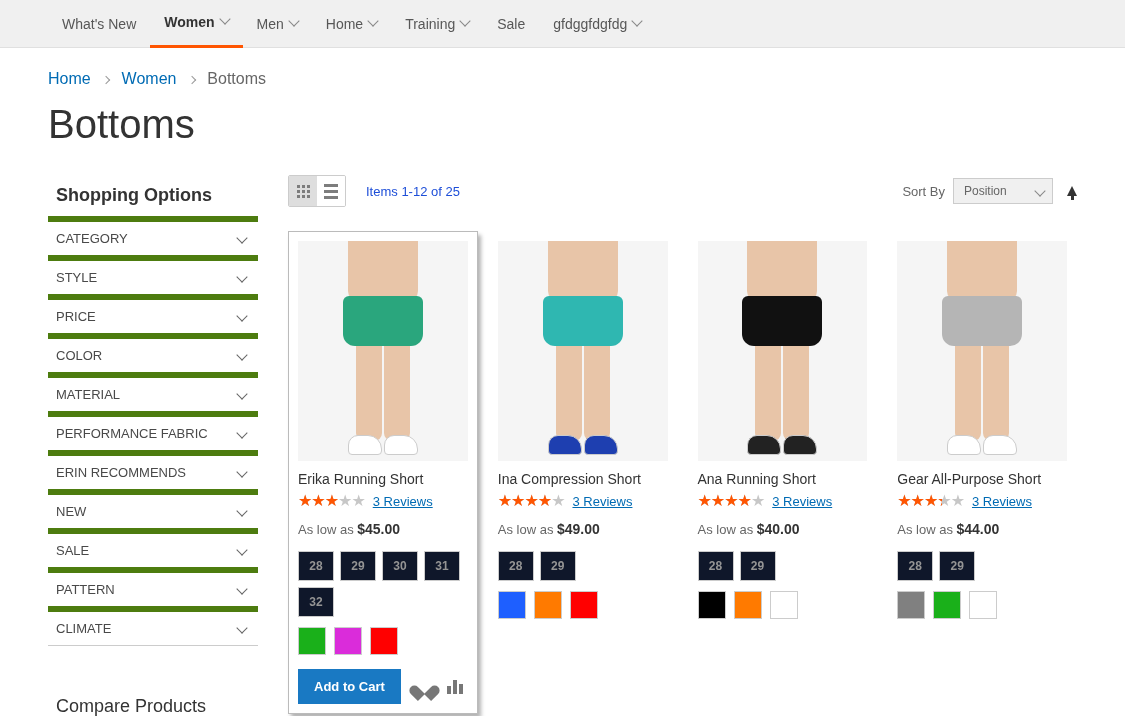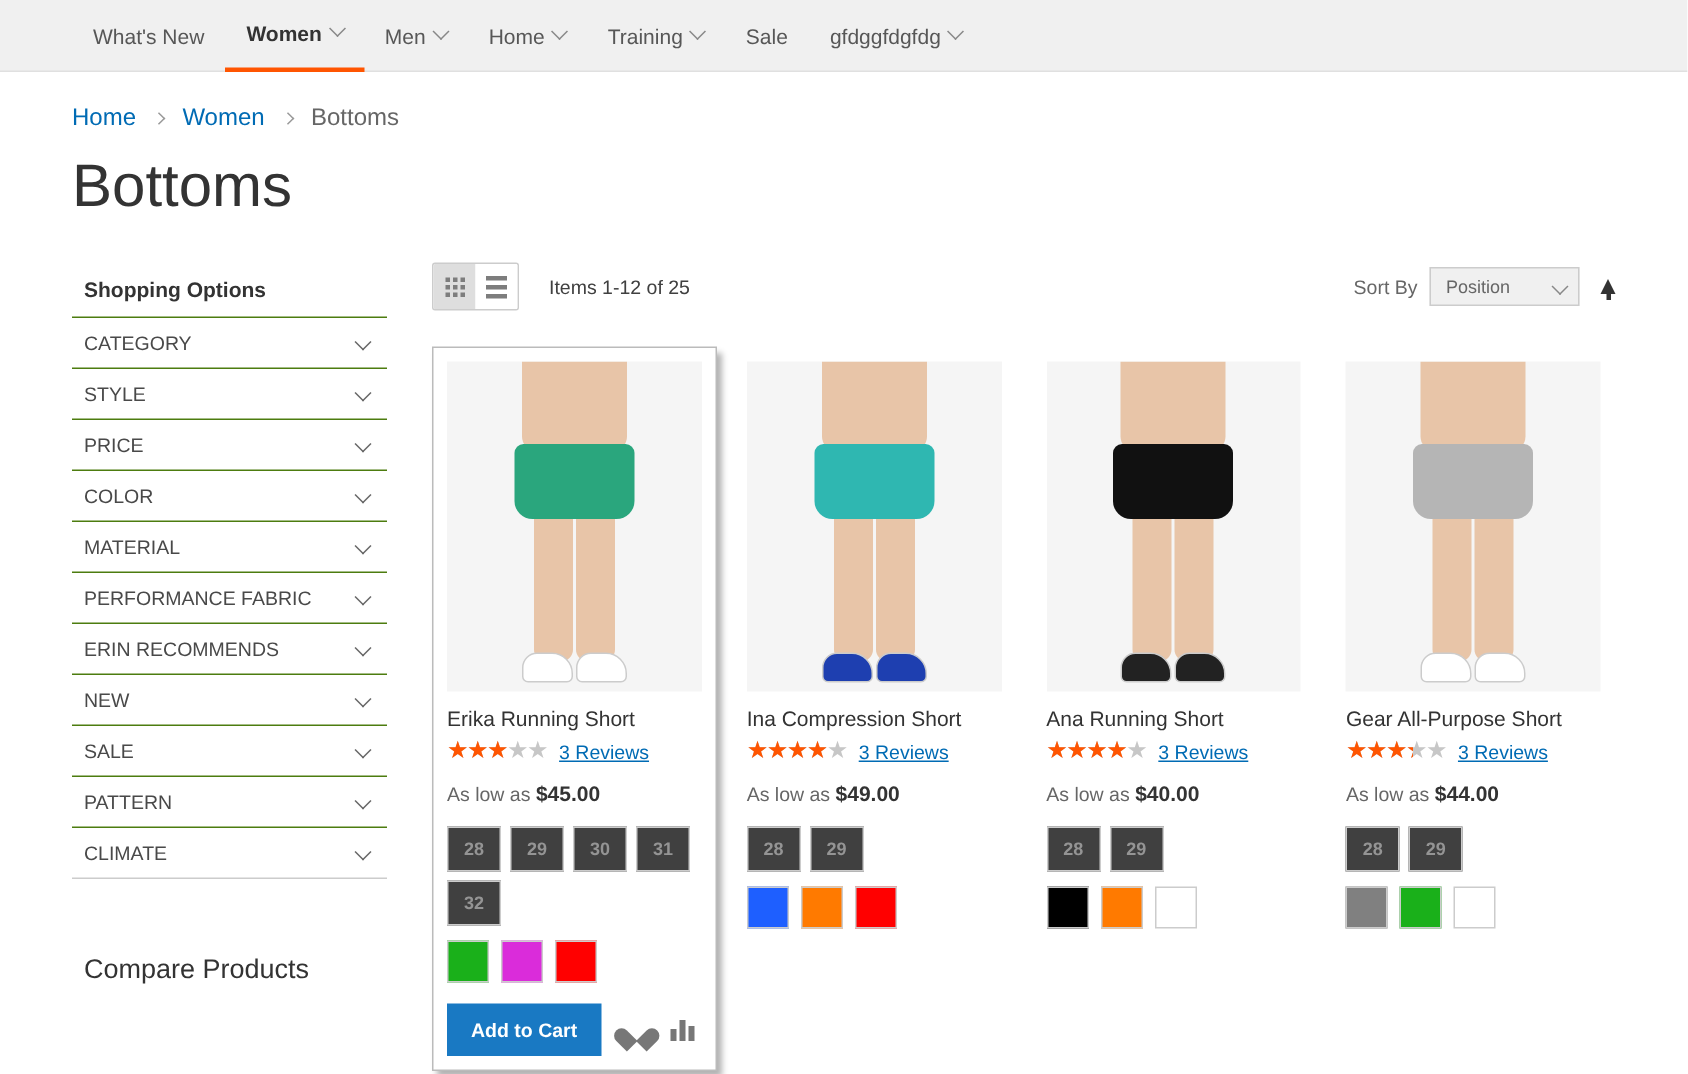--- a/index.html
+++ b/index.html
@@ -8,55 +8,55 @@
 .nav-item { padding: 0 14px; font-size: 14px; color: #575757; height: 48px; display: flex; align-items: center; cursor: pointer; position: relative; }
 .nav-item.active { color: #333; font-weight: 600; border-bottom: 3px solid #ff5501; }
 .chevron-down { display: inline-block; margin-left: 6px; width: 8px; height: 8px; border-right: 1.5px solid #888; border-bottom: 1.5px solid #888; transform: rotate(45deg); position: relative; top: -3px; }
 .container { padding: 16px 48px; }
 .breadcrumbs { font-size: 16px; color: #666; margin: 6px 0 14px 0; }
 .breadcrumbs a { color: #006bb4; text-decoration: none; }
 .bc-sep { display: inline-block; margin: 0 8px; width: 6px; height: 6px; border-right: 1px solid #999; border-bottom: 1px solid #999; transform: rotate(-45deg); position: relative; top: -1px; }
 .page-title { font-size: 40px; font-weight: 300; color: #333; margin-bottom: 28px; }
 .main { display: flex; gap: 30px; }
 .sidebar { width: 210px; flex-shrink: 0; }
-.sidebar h3 { font-size: 14px; font-weight: 600; color: #333; padding: 10px 8px; }
-.filter { border-top: 1px solid #4d7c0f; padding: 9px 32px 9px 8px; font-size: 13px; color: #494949; position: relative; cursor: pointer; text-transform: uppercase; }
+.sidebar h3 { font-size: 18px; font-weight: 600; color: #333; padding: 10px 8px; }
+.filter { border-top: 6px solid #4d7c0f; padding: 9px 32px 9px 8px; font-size: 13px; color: #494949; position: relative; cursor: pointer; text-transform: uppercase; }
 .filter:last-child { border-bottom: 1px solid #ccc; }
 .filter .chevron-down { position: absolute; right: 12px; top: 12px; border-color: #666; }
 .compare { margin-top: 40px; }
 .compare h3 { font-size: 18px; font-weight: 300; color: #333; margin-bottom: 14px; }
 .content { flex: 1; }
 .toolbar { display: flex; align-items: center; margin-bottom: 24px; }
 .modes { display: flex; border: 1px solid #ccc; border-radius: 2px; overflow: hidden; }
 .mode { width: 28px; height: 30px; display: flex; align-items: center; justify-content: center; cursor: pointer; background: #fff; }
 .mode.active-mode { background: #dedede; }
 .grid-dots { display: grid; grid-template-columns: repeat(3,3px); grid-template-rows: repeat(3,3px); gap: 2px; }
 .grid-dots span { background: #7d7d7d; width: 3px; height: 3px; }
 .list-lines { display: flex; flex-direction: column; gap: 3px; }
 .list-lines span { width: 14px; height: 3px; background: #7d7d7d; }
-.count { margin-left: 20px; font-size: 13px; color: #404040; text-align: right; }
+.count { margin-left: 20px; font-size: 13px; color: #1d4ed8; text-align: right; }
 .sortby { margin-left: auto; display: flex; align-items: center; gap: 8px; font-size: 13px; color: #666; }
 .select { border: 1px solid #ccc; background: #f0f0f0; padding: 5px 26px 5px 10px; font-size: 12px; position: relative; width: 100px; cursor: pointer; }
 .select .chevron-down { position: absolute; right: 8px; top: 8px; }
 .arrow-up { width: 0; height: 0; border-left: 5px solid transparent; border-right: 5px solid transparent; border-bottom: 10px solid #333; cursor: pointer; margin-left: 6px; position: relative; }
 .arrow-up::after { content: ""; position: absolute; left: -1.5px; top: 8px; width: 3px; height: 6px; background: #333; }
 .products { display: grid; grid-template-columns: repeat(4, 1fr); gap: 20px 10px; }
 .product { padding: 10px; position: relative; }
 .product.hovered { border: 1px solid #bbb; box-shadow: 3px 4px 4px rgba(0,0,0,0.3); padding: 9px; margin: 0; z-index: 2; background: #fff; }
 .img { width: 100%; height: 220px; background: #f5f5f5; position: relative; overflow: hidden; }
 .name { font-size: 14px; color: #333; margin-top: 10px; }
 .reviews { display: flex; align-items: center; gap: 8px; margin-top: 6px; }
 .stars { position: relative; display: inline-block; font-size: 16px; line-height: 1; }
 .stars-bg { color: #c7c7c7; letter-spacing: -1px; }
 .stars-fg { color: #ff5501; position: absolute; left: 0; top: 0; overflow: hidden; letter-spacing: -1px; white-space: nowrap; }
 .review-link { color: #006bb4; font-size: 13px; }
 .price-line { margin-top: 12px; font-size: 13px; color: #666; }
 .price { font-weight: 700; color: #333; font-size: 14px; }
 .sizes { display: flex; flex-wrap: wrap; gap: 6px; margin-top: 14px; }
-.size { border: 1px solid #ccc; background: #404040; width: 36px; height: 30px; display: flex; align-items: center; justify-content: center; font-size: 12px; color: #949494; cursor: pointer; font-weight: 700; }
+.size { border: 1px solid #ccc; background: #0f172a; width: 36px; height: 30px; display: flex; align-items: center; justify-content: center; font-size: 12px; color: #949494; cursor: pointer; font-weight: 700; }
 .colors { display: flex; gap: 8px; margin-top: 10px; }
 .color { width: 28px; height: 28px; border: 1px solid #ccc; cursor: pointer; }
 .actions { display: flex; align-items: center; gap: 14px; margin-top: 14px; }
 .btn { background: #1979c3; color: #fff; border: none; padding: 10px 16px; font-size: 13px; font-weight: 600; cursor: pointer; }
 .heart { width: 18px; height: 16px; position: relative; cursor: pointer; }
 .heart::before, .heart::after { content: ""; position: absolute; top: 0; width: 10px; height: 15px; background: #777; border-radius: 10px 10px 0 0; }
 .heart::before { left: 9px; transform: rotate(45deg); transform-origin: 0 100%; }
 .heart::after { left: 0; transform: rotate(-45deg); transform-origin: 100% 100%; }
 .bars { display: flex; align-items: flex-end; gap: 2px; cursor: pointer; }
 .bars span:nth-child(1) { width: 4px; height: 8px; background: #777; }

